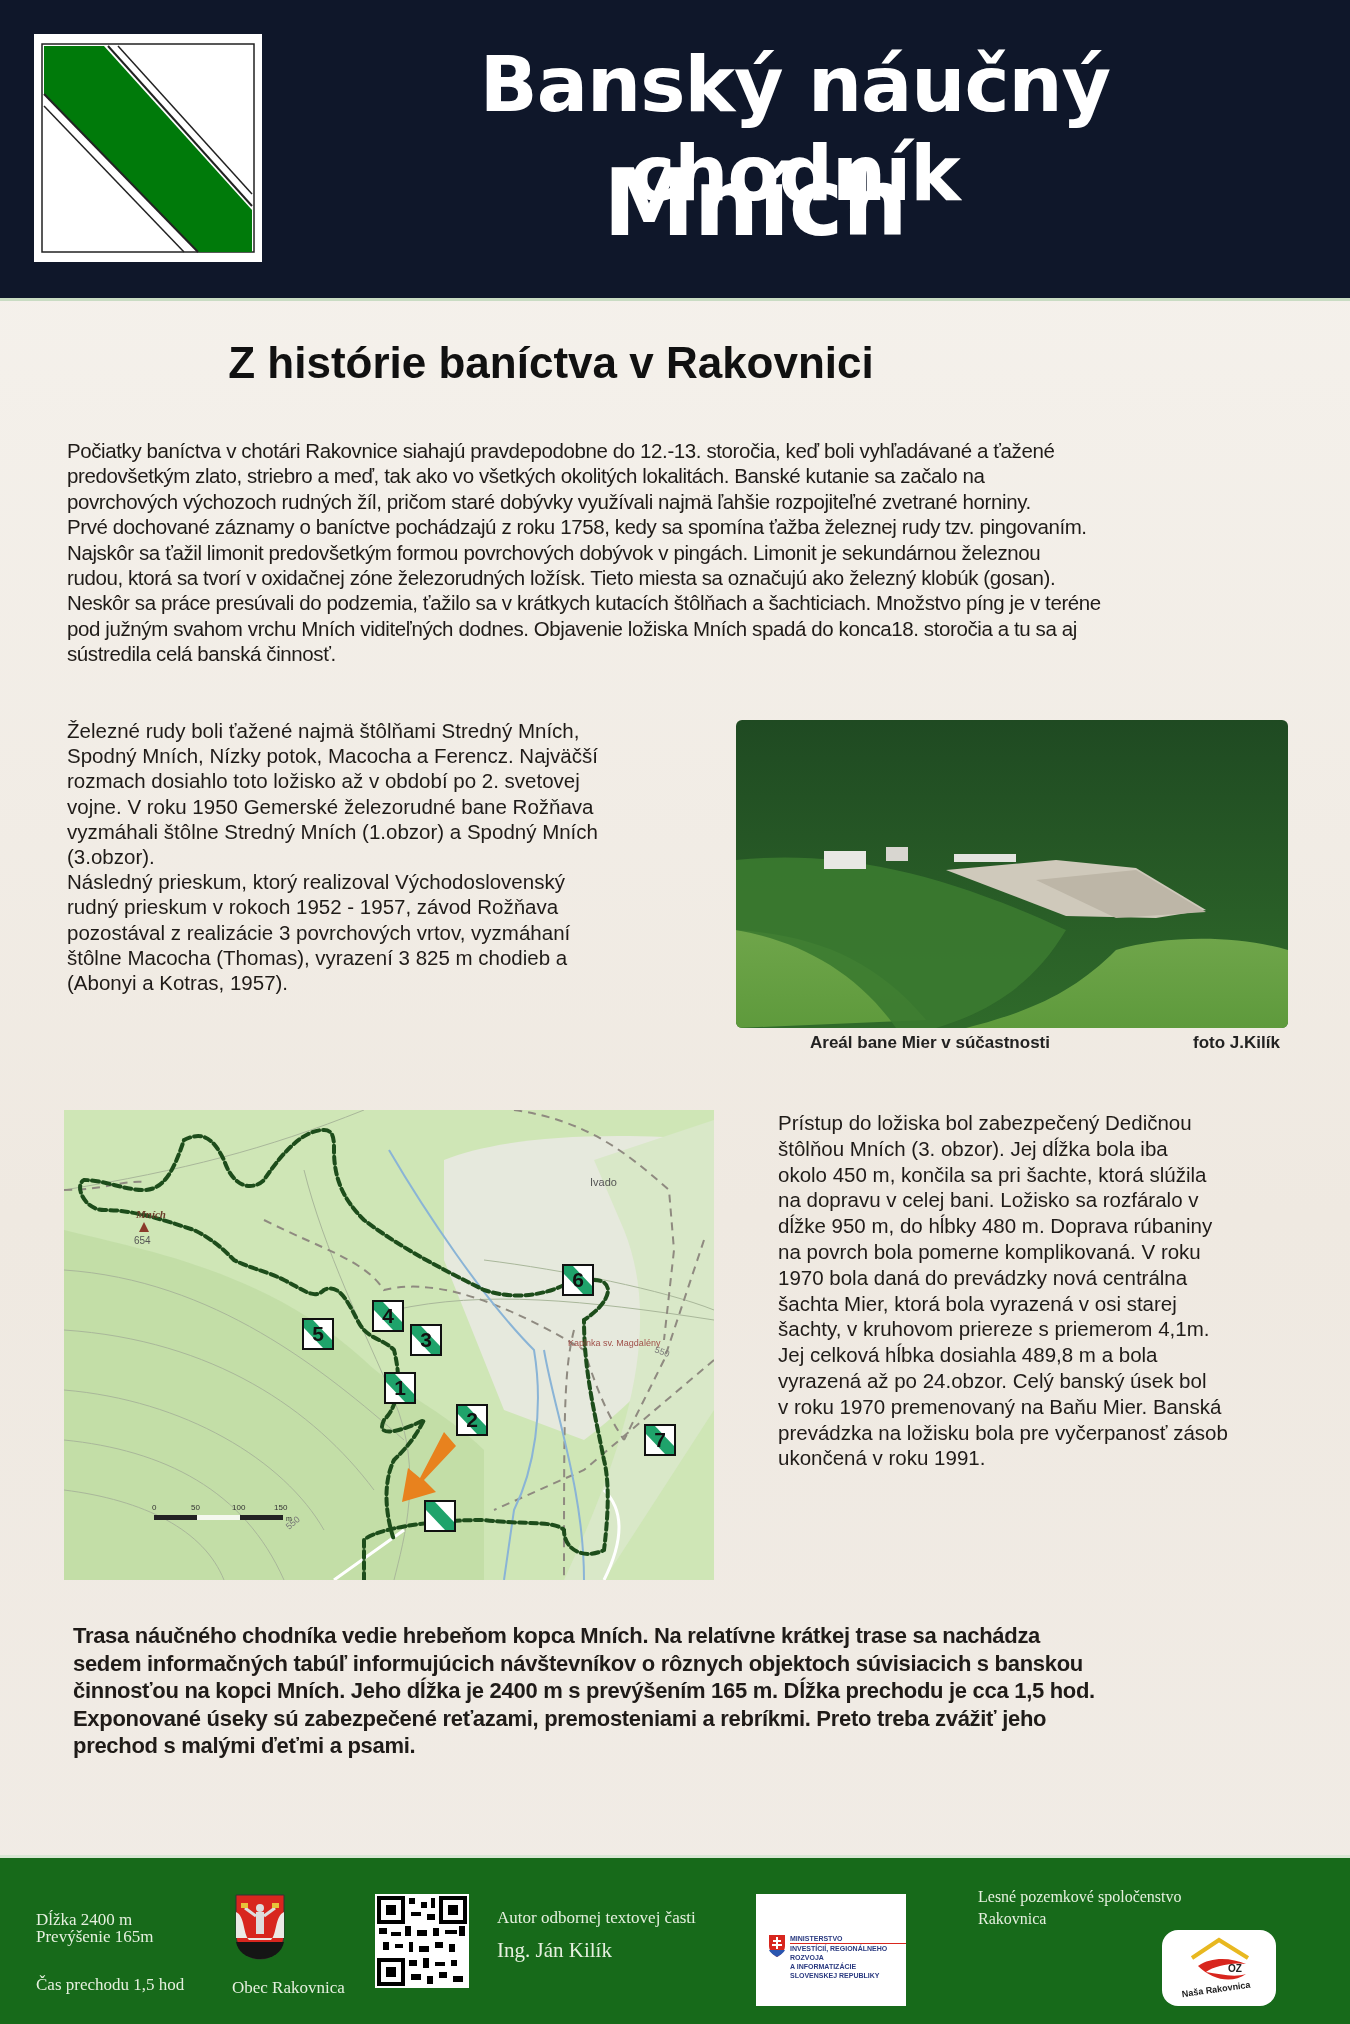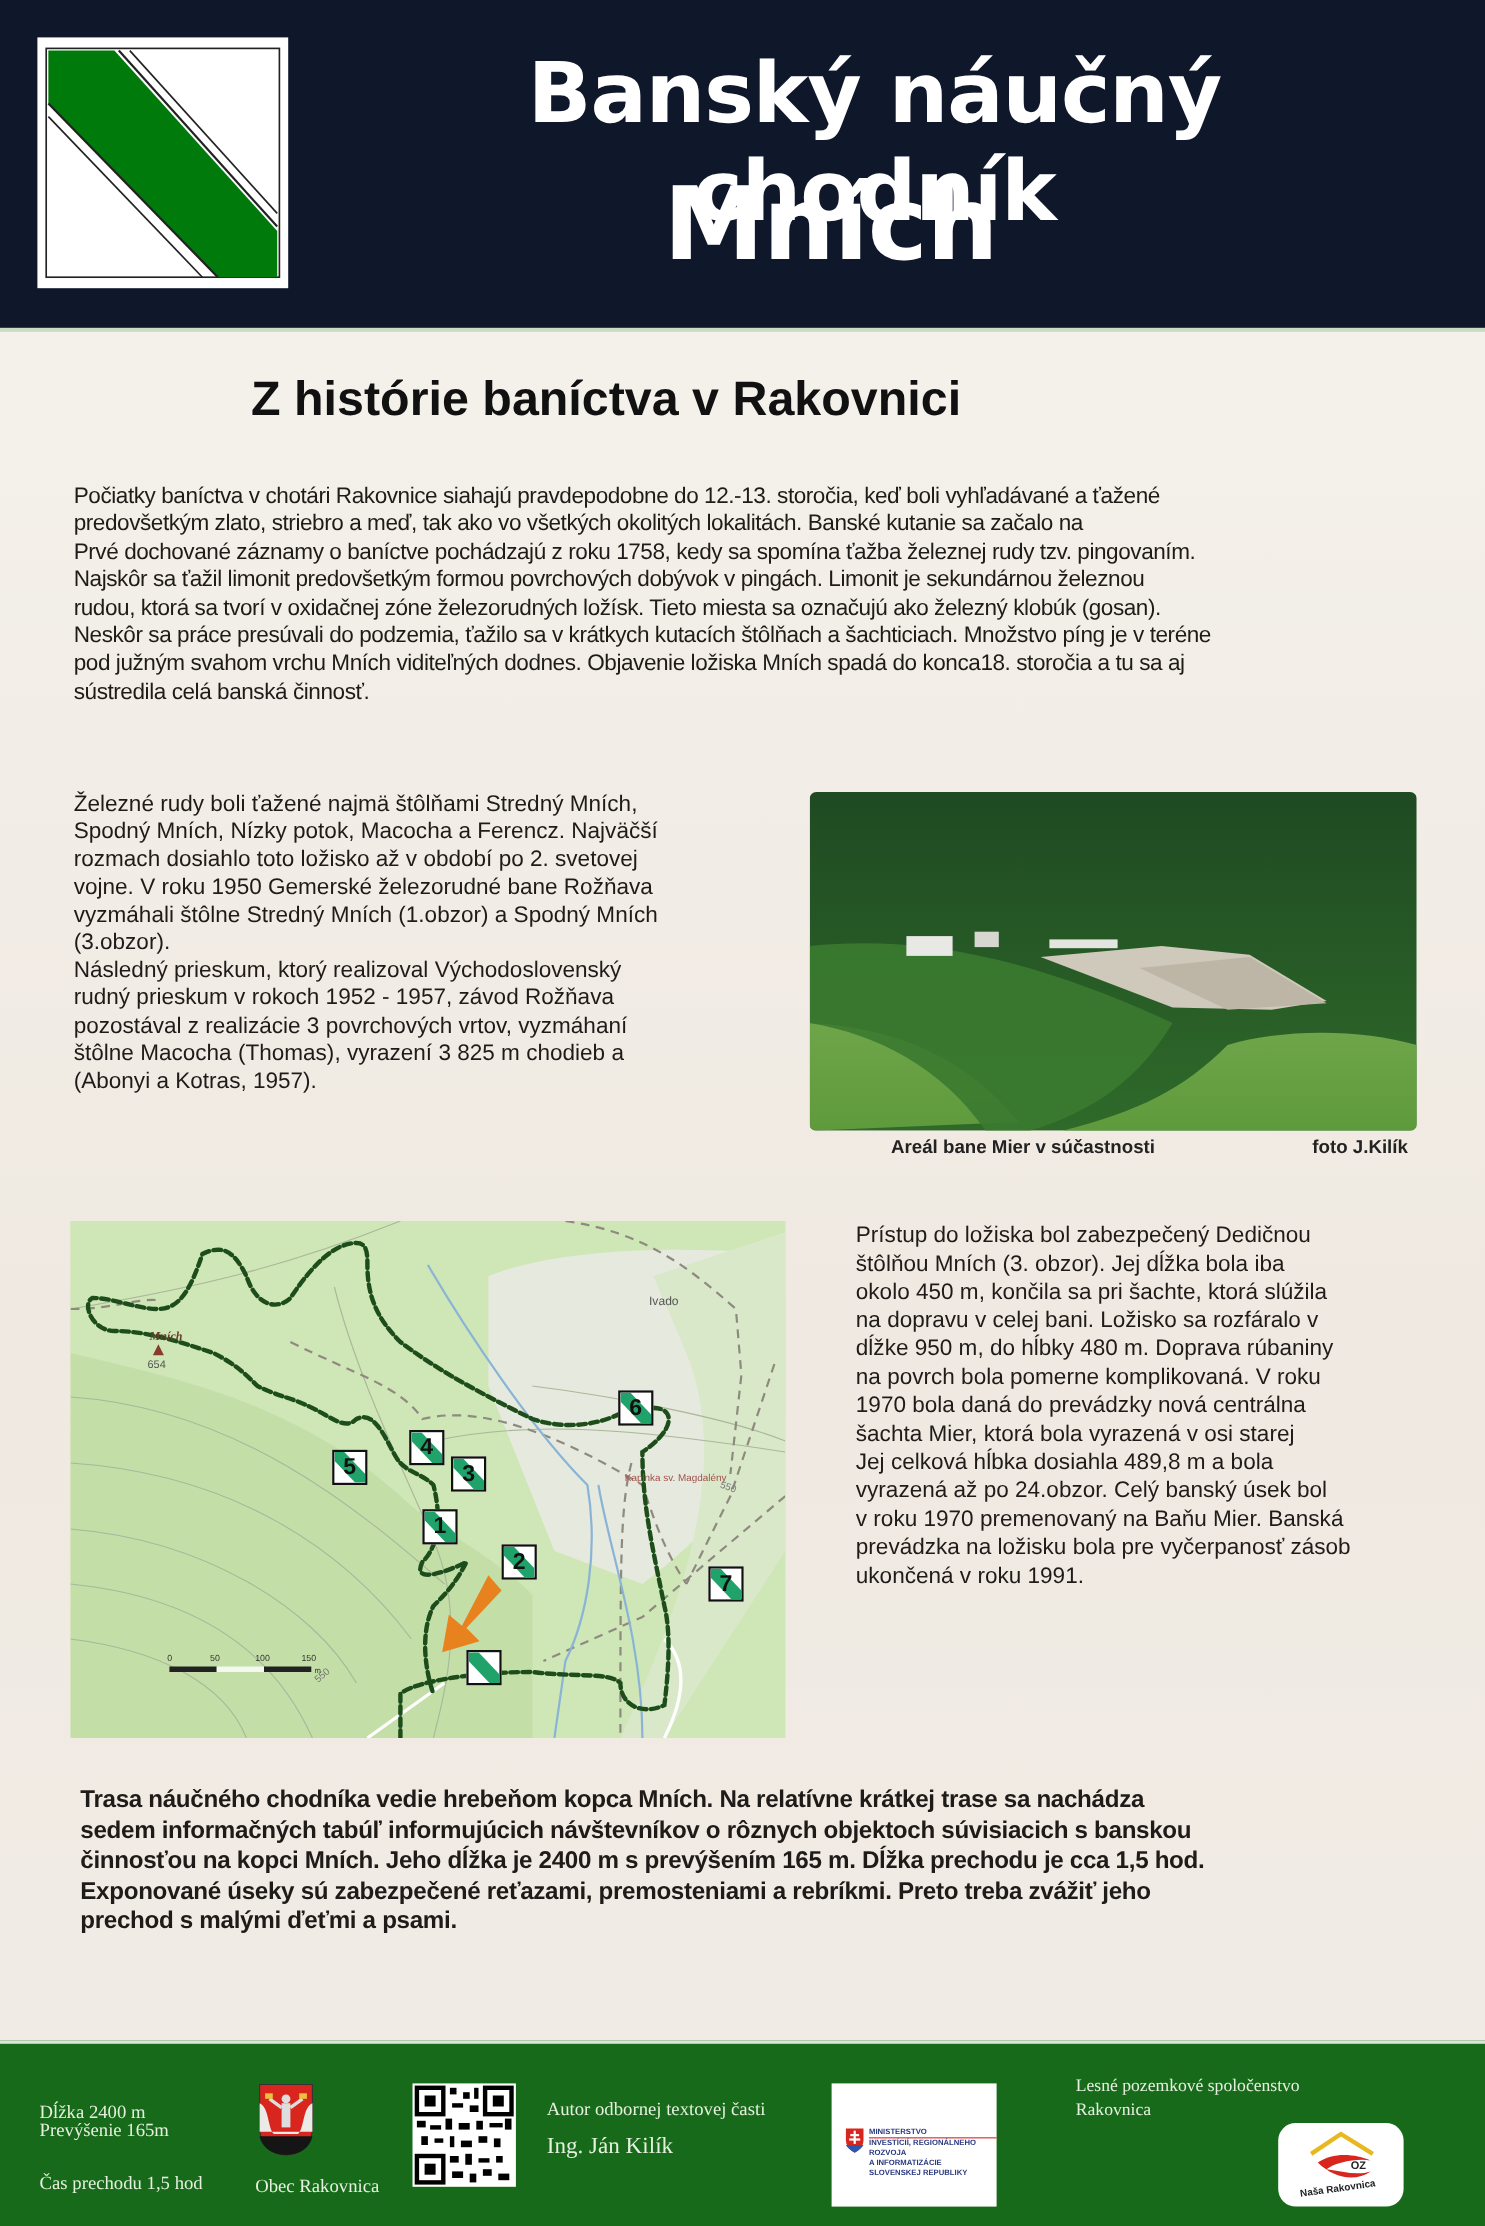--- a/index.html
+++ b/index.html
@@ -43,20 +43,21 @@
   </div>
   <div class="title1">Banský náučný chodník</div>
   <div class="title2">Mních</div>
 </div>
 
 <div class="section-title">Z histórie  baníctva v Rakovnici</div>
 
 <div class="para p1">
   <span>Počiatky  baníctva  v chotári  Rakovnice  siahajú pravdepodobne do 12.-13. storočia,  keď  boli  vyhľadávané  a  ťažené</span>
   <span>predovšetkým  zlato,  striebro  a  meď, tak  ako vo  všetkých  okolitých  lokalitách. Banské  kutanie  sa začalo na</span>
+  <span>povrchových  výchozoch  rudných žíl,  pričom staré dobývky využívali najmä  ľahšie  rozpojiteľné  zvetrané horniny.</span>
   <span>Prvé  dochované záznamy o baníctve  pochádzajú  z roku 1758, kedy sa  spomína ťažba železnej rudy tzv. pingovaním.</span>
   <span>Najskôr  sa  ťažil limonit predovšetkým  formou  povrchových  dobývok  v  pingách.  Limonit  je  sekundárnou  železnou</span>
   <span>rudou,  ktorá  sa  tvorí  v  oxidačnej  zóne  železorudných ložísk. Tieto miesta sa označujú ako  železný klobúk  (gosan).</span>
   <span>Neskôr sa práce presúvali do podzemia, ťažilo sa v krátkych kutacích štôlňach a šachticiach. Množstvo píng je v  teréne</span>
   <span>pod  južným  svahom vrchu Mních viditeľných  dodnes.  Objavenie ložiska  Mních spadá do konca18. storočia a tu sa aj</span>
   <span>sústredila celá banská činnosť.</span>
 </div>
 
 <div class="para p2">
   <span>Železné rudy boli ťažené najmä  štôlňami  Stredný   Mních,</span>
@@ -204,20 +205,21 @@
 
 <div class="para p3">
   <span>Prístup  do  ložiska  bol  zabezpečený   Dedičnou</span>
   <span>štôlňou   Mních  (3. obzor).  Jej  dĺžka  bola  iba</span>
   <span>okolo 450 m,  končila sa  pri  šachte, ktorá slúžila</span>
   <span>na dopravu v celej  bani. Ložisko  sa  rozfáralo  v</span>
   <span>dĺžke 950 m, do  hĺbky 480 m. Doprava  rúbaniny</span>
   <span>na  povrch  bola  pomerne  komplikovaná. V  roku</span>
   <span>1970 bola   daná  do   prevádzky  nová  centrálna</span>
   <span>šachta   Mier,  ktorá  bola  vyrazená  v  osi   starej</span>
+  <span>šachty, v  kruhovom  priereze  s  priemerom 4,1m.</span>
   <span>Jej    celková   hĺbka   dosiahla   489,8 m   a bola</span>
   <span>vyrazená až  po  24.obzor. Celý banský  úsek  bol</span>
   <span>v  roku 1970 premenovaný na Baňu Mier. Banská</span>
   <span>prevádzka na ložisku bola pre vyčerpanosť zásob</span>
   <span>ukončená v roku 1991.</span>
 </div>
 
 <div class="para p4">
   <span>Trasa  náučného  chodníka  vedie  hrebeňom  kopca   Mních.  Na  relatívne krátkej trase sa nachádza</span>
   <span>sedem  informačných tabúľ informujúcich návštevníkov o rôznych objektoch súvisiacich s banskou</span>

